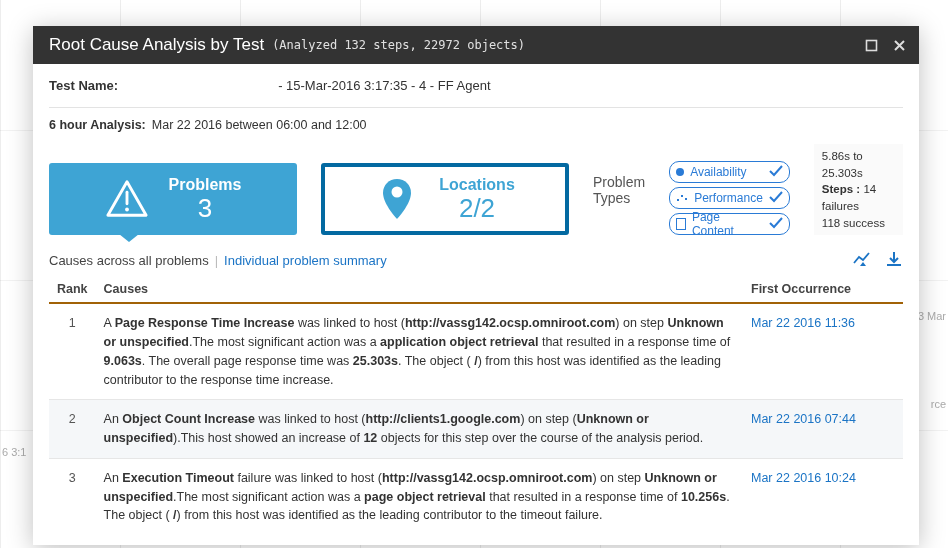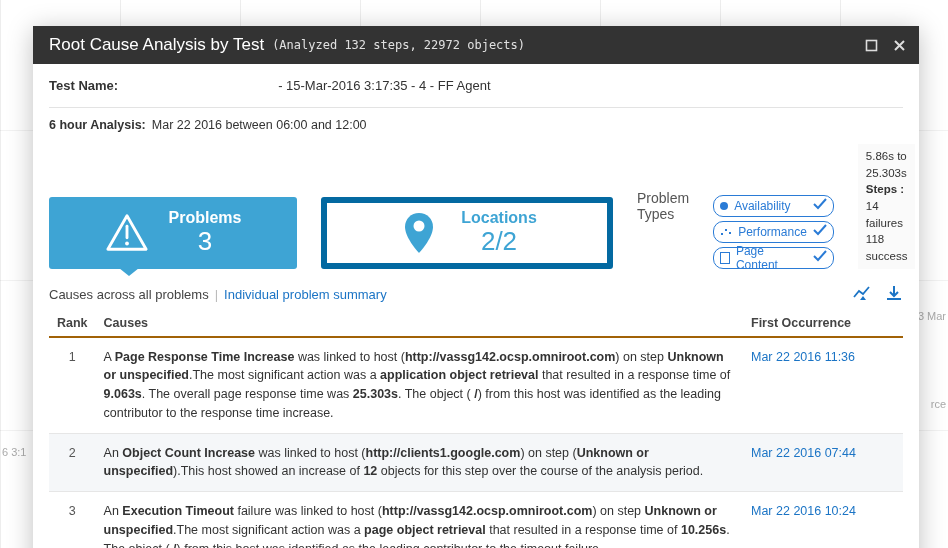--- a/index.html
+++ b/index.html
@@ -58,21 +58,21 @@
     color:#fff; flex:0 0 auto;
     padding: 0 22px;
     position:relative;
   }
   .tile.problems { background:#3ea4d4; width:248px; }
   .tile.problems::after { 
     content:""; position:absolute; bottom:-7px; left:70px;
     width:0; height:0; border-left:10px solid transparent; border-right:10px solid transparent;
     border-top:8px solid #3ea4d4;
   }
-  .tile.locations { background:#fff; border:6px solid #0369a1; color:#3ea4d4; width:292px; }
+  .tile.locations { background:#fff; border:4px solid #0369a1; color:#3ea4d4; width:248px; }
   .tile .icon { width:44px; height:44px; display:flex; align-items:center; justify-content:center; }
   .tile .txt { text-align:center; }
   .tile .txt .lbl { font-size:16px; font-weight:600; }
   .tile .txt .val { font-size:26px; font-weight:400; line-height:1.1; }
   .pt-label { color:#555; font-size:14px; align-self:center; width:72px; }
   .pt-chips { display:flex; flex-direction:column; gap:4px; }
   .chip {
     border:1.5px solid #2a7bd6; color:#2a7bd6; border-radius:10px;
     height:22px; display:flex; align-items:center; font-size:12px;
     padding: 0 6px 0 6px; gap:6px; min-width:120px; cursor:pointer;

